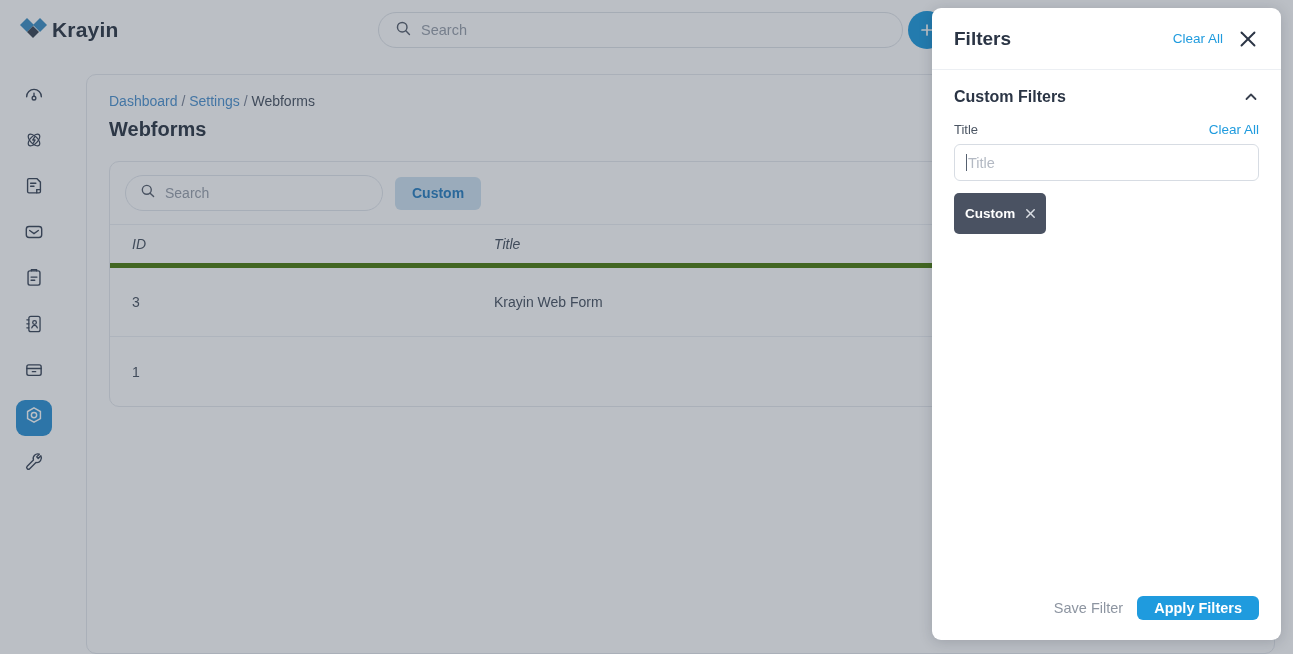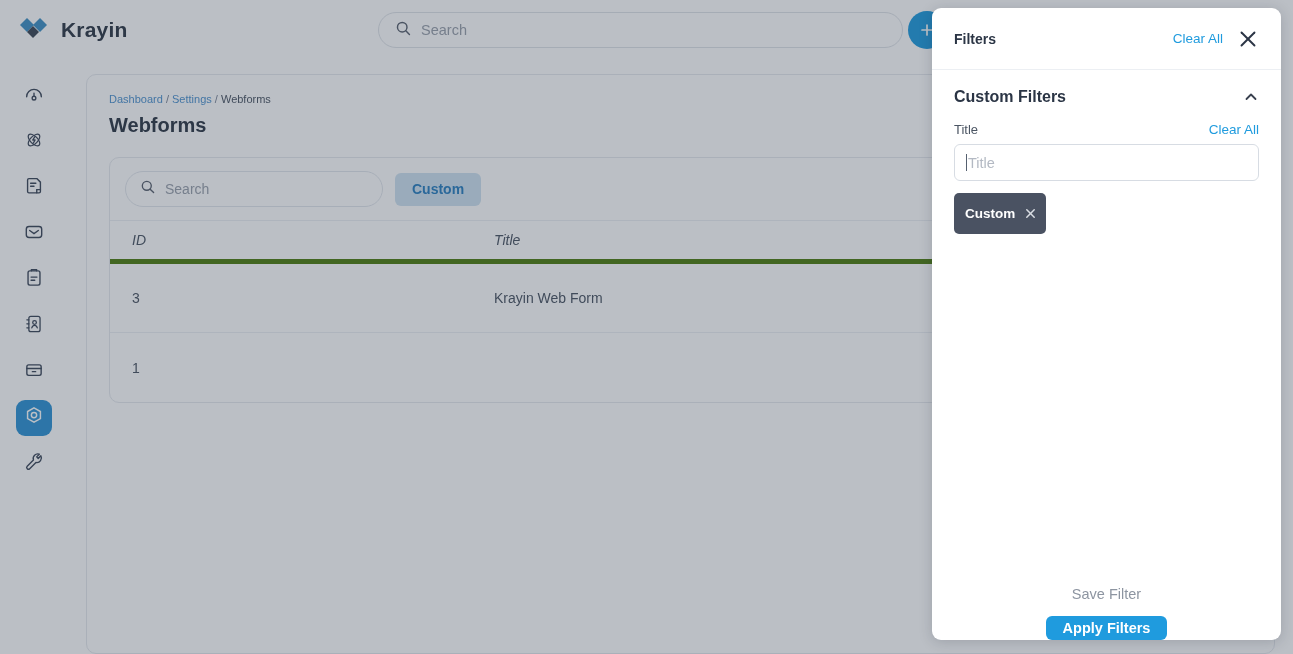--- a/index.html
+++ b/index.html
@@ -16,21 +16,21 @@
     background: #ffffff;
   }
 
   
   #topbar {
     position: absolute; top: 0; left: 0; right: 0; height: 60px;
     background: #ffffff;
     display: flex; align-items: center;
   }
   .brand {
-    display: flex; align-items: center; gap: 9px;
+    display: flex; align-items: center; gap: 0;
     margin-left: 18px; width: 200px;
   }
   .brand-logo { width: 34px; height: 26px; position: relative; }
   .brand-name {
     font-size: 21px; font-weight: bold; color: #2f3846; letter-spacing: .2px;
   }
   .topsearch {
     position: absolute; left: 378px; top: 12px;
     width: 525px; height: 36px;
     border: 1px solid #dfe3e8; border-radius: 18px;
@@ -61,21 +61,21 @@
 
   
   #content {
     position: absolute; left: 68px; right: 0; top: 60px; bottom: 0;
     background: #ffffff; padding: 14px 18px 0 18px;
   }
   #page-card {
     border: 1px solid #e6e9ee; border-radius: 10px;
     height: 100%; padding: 18px 22px; background: #fff;
   }
-  .breadcrumb { font-size: 11px; color: #4b5563; margin-bottom: 9px; }
+  .breadcrumb { font-size: 14px; color: #4b5563; margin-bottom: 9px; }
   .breadcrumb a, .crumb-link { color: #4f93cf; text-decoration: none; }
   .crumb-sep { color: #7c8596; }
   .crumb-current { color: #4b5563; }
   .page-title {
     font-size: 20px; font-weight: bold; color: #2f3846; margin-bottom: 20px;
   }
   #table-card {
     border: 1px solid #e6e9ee; border-radius: 10px; overflow: hidden;
   }
   .table-toolbar {
@@ -121,21 +121,21 @@
     display: flex; flex-direction: column;
     box-shadow: 0 2px 14px rgba(20,28,45,.18);
     overflow: hidden;
   }
   .drawer-head {
     height: 62px; padding: 0 22px;
     display: flex; align-items: center; gap: 14px;
     border-bottom: 1px solid #eceff3;
   }
   .drawer-title {
-    font-size: 14px; font-weight: bold; color: #2b3545; flex: 1;
+    font-size: 19px; font-weight: bold; color: #2b3545; flex: 1;
   }
   .link-blue {
     font-size: 13.5px; color: #1f9bde; font-weight: normal;
   }
   .close-x { width: 22px; height: 22px; color: #2b3545; }
 
   .drawer-body { flex: 1; padding: 18px 22px 0 22px; overflow: hidden; }
   .section-head {
     display: flex; align-items: center; justify-content: space-between;
     margin-bottom: 16px;
@@ -163,21 +163,21 @@
   .chip {
     display: inline-flex; align-items: center; gap: 9px;
     height: 41px; padding: 0 9px 0 11px; margin-top: 12px;
     background: #4a5262; border-radius: 5px;
     color: #ffffff; font-size: 13.5px; font-weight: bold;
   }
   .chip-x { width: 13px; height: 13px; color: #d9dde3; }
 
   .drawer-foot {
     height: 64px; padding: 0 22px;
-    display: flex; align-items: center; justify-content: flex-end; gap: 14px; flex-direction: column;
+    display: flex; align-items: center; justify-content: flex-end; gap: 14px;
   }
   .save-filter {
     font-size: 14.5px; color: #8d95a1;
   }
   .apply-btn {
     height: 24px; padding: 0 17px; border-radius: 6px;
     background: #1f9bde; color: #ffffff;
     font-size: 14.5px; font-weight: bold;
     display: flex; align-items: center;
   }

